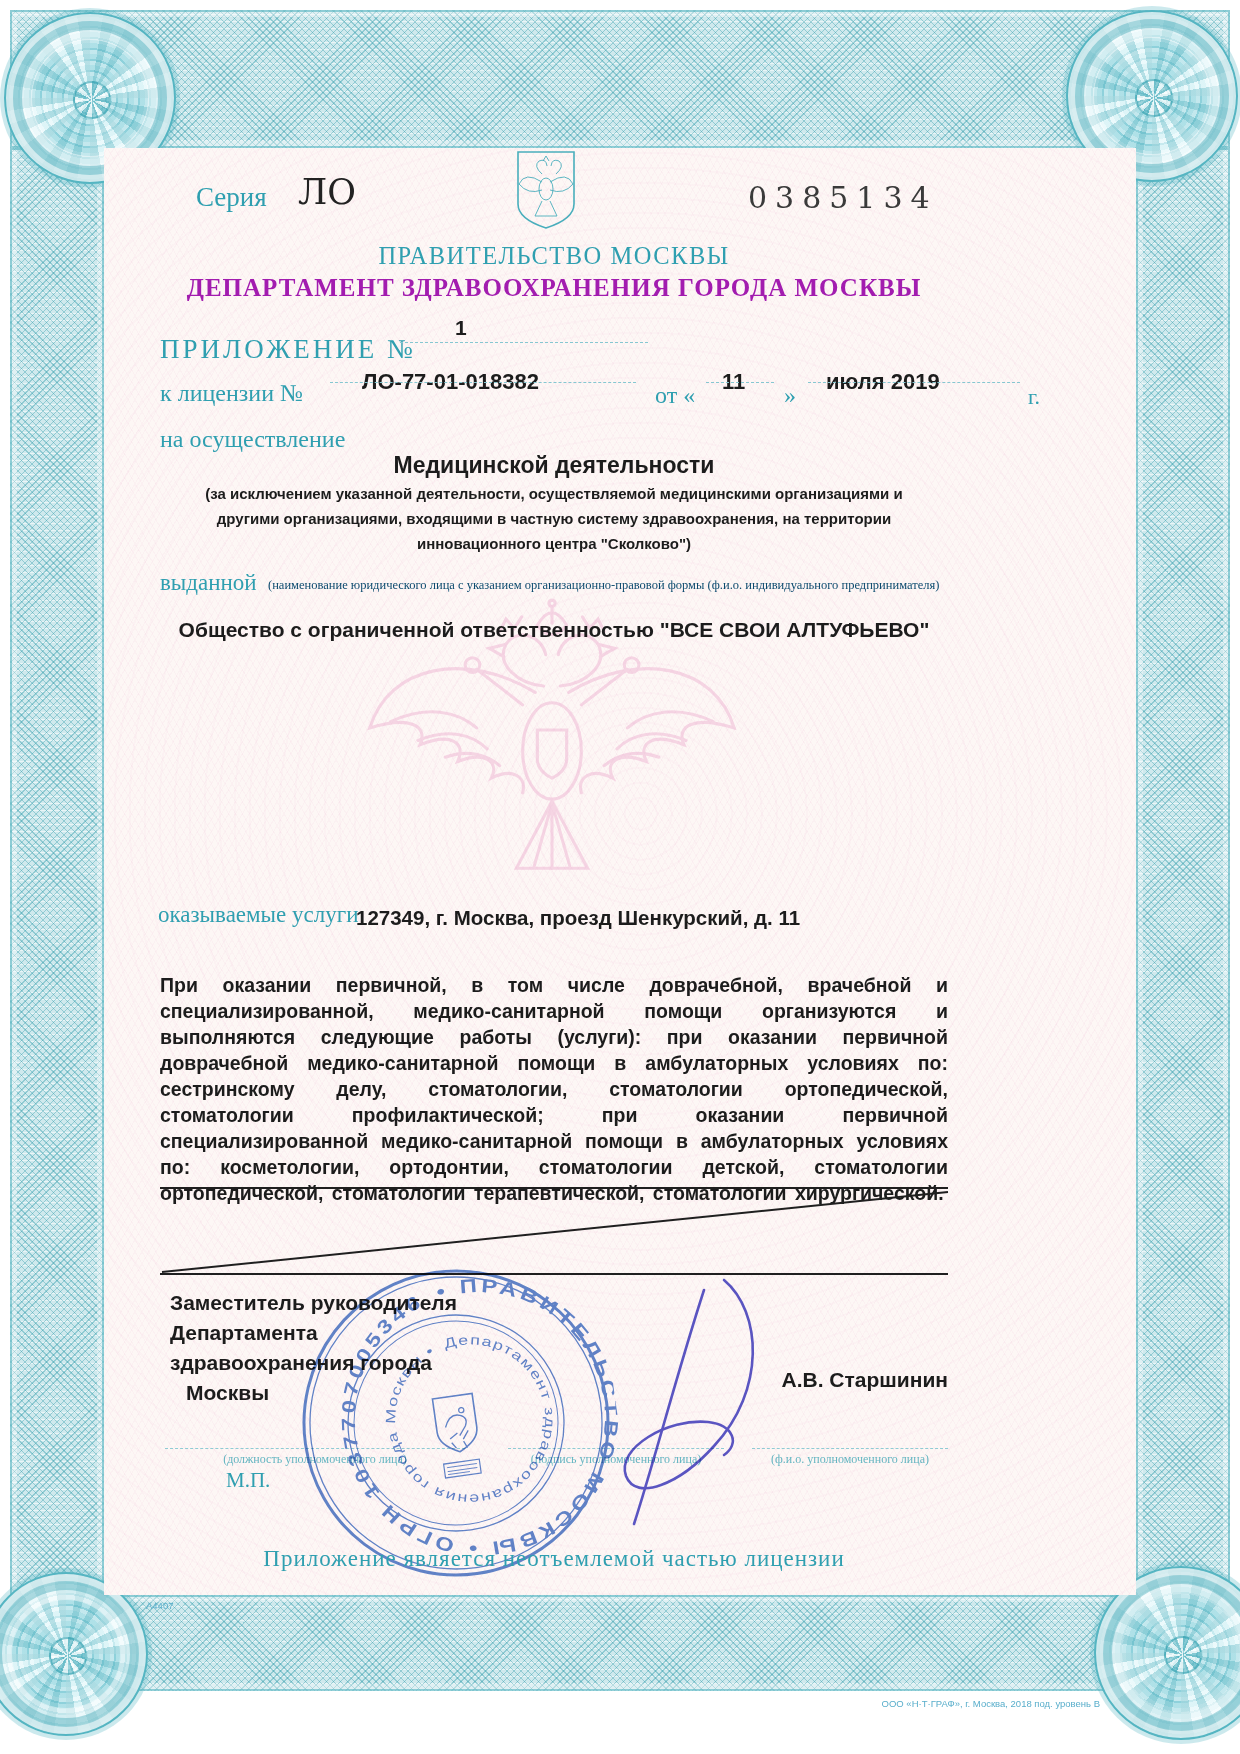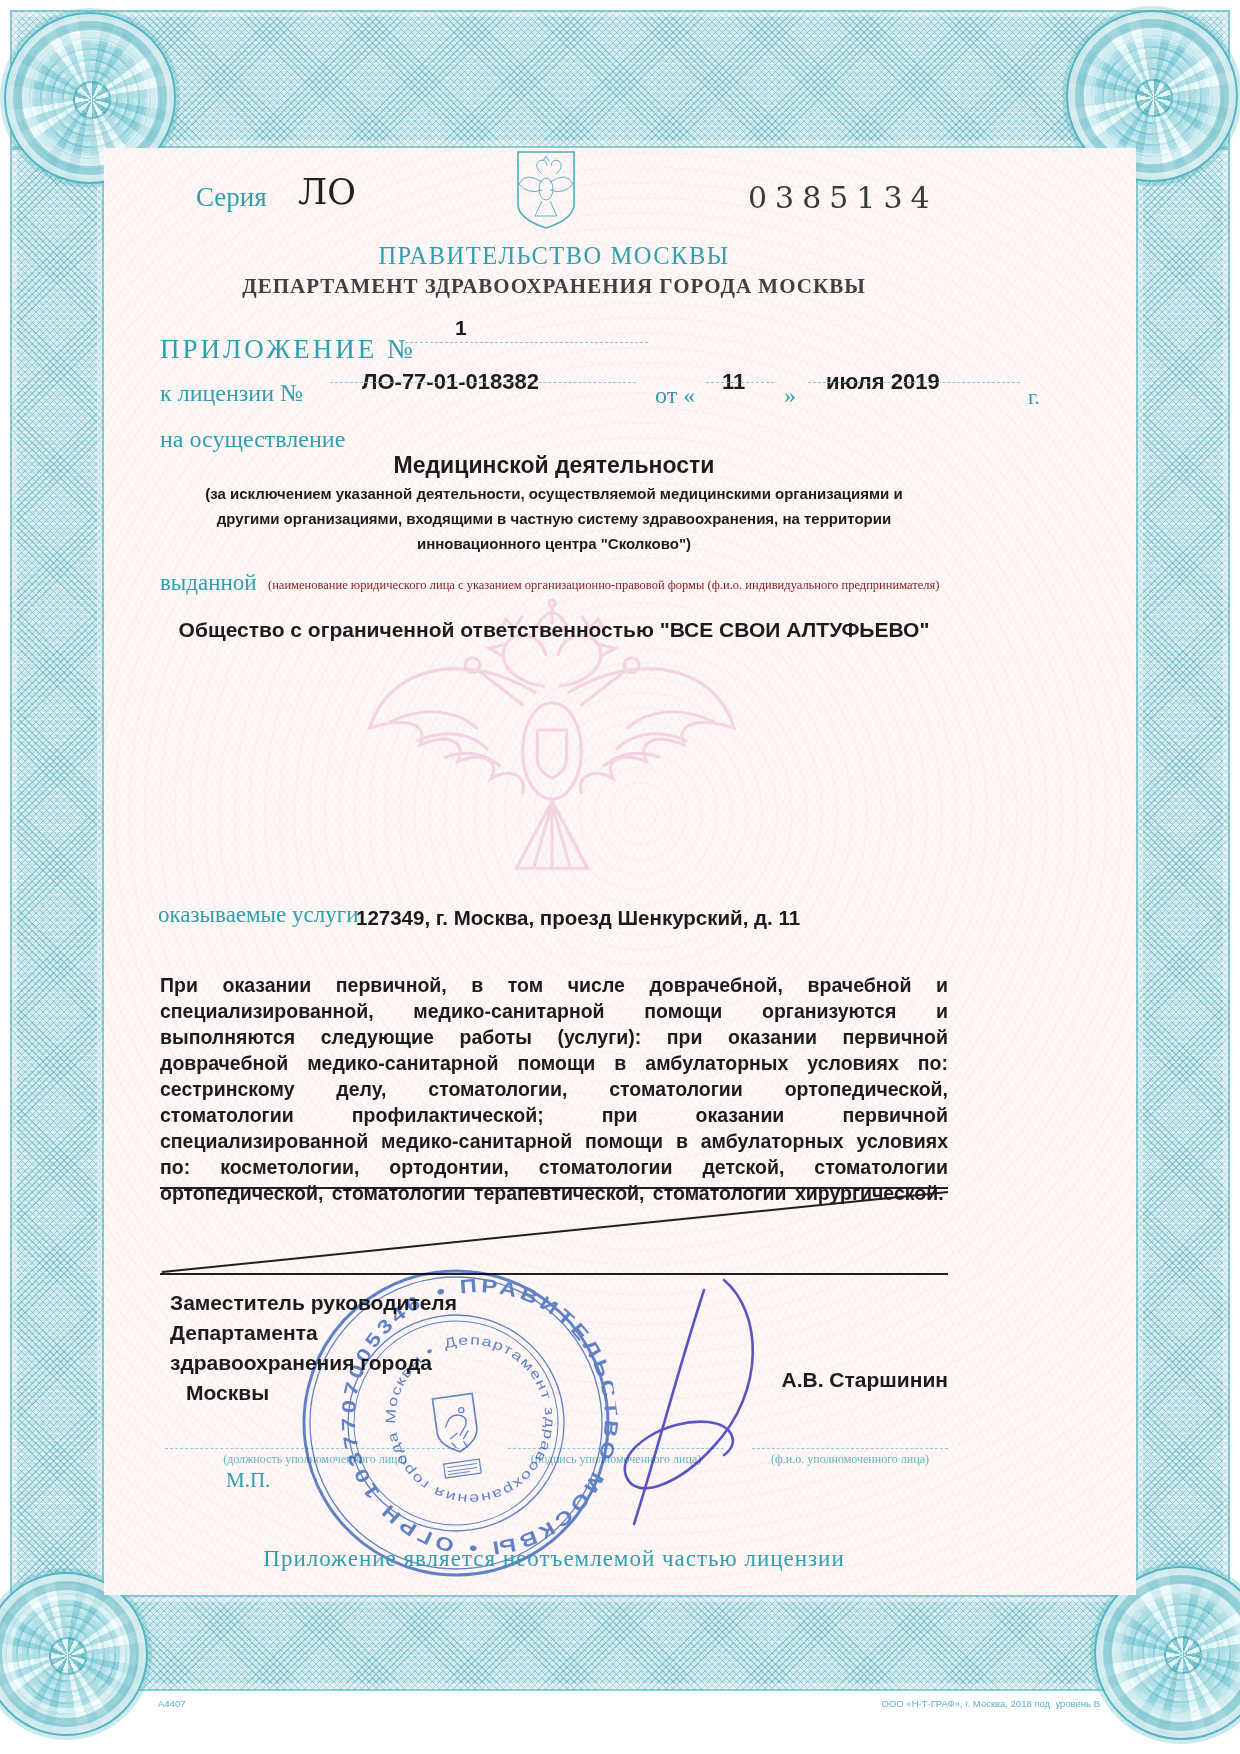--- a/index.html
+++ b/index.html
@@ -43,21 +43,21 @@
   .inner{position:absolute;left:104px;top:148px;width:1032px;height:1447px;
     background-color:#fdf7f5;
     background-image:
       repeating-linear-gradient(60deg, rgba(236,185,210,.10) 0 1px, transparent 1px 6px),
       repeating-linear-gradient(-60deg, rgba(236,185,210,.10) 0 1px, transparent 1px 6px),
       repeating-radial-gradient(circle at 52% 46%, rgba(242,198,220,.10) 0 2px, transparent 2px 15px);}
   .teal-label{position:absolute;color:#2f9fb0;font-family:"Liberation Serif",serif;}
   .black-fill{position:absolute;color:#1c1c1c;font-family:"Liberation Sans",sans-serif;font-weight:bold;}
   .center{text-align:center;}
   .dashline{position:absolute;border-bottom:1.5px dashed #86c7d1;height:0;}
-  .caption{position:absolute;color:#7f1d1d;font-family:"Liberation Serif",serif;font-size:12.5px;}
+  .caption{position:absolute;color:#0c4a6e;font-family:"Liberation Serif",serif;font-size:12.5px;}
   .serial{position:absolute;left:748px;top:180px;font-family:"DejaVu Serif",serif;font-size:30px;
           letter-spacing:8px;color:#3a3a3a;}
   .para{position:absolute;left:160px;top:972px;width:788px;color:#1c1c1c;
         font-family:"Liberation Sans",sans-serif;font-weight:bold;font-size:19.5px;
         line-height:26px;text-align:justify;word-spacing:3px;}
   .sig-caption-line{position:absolute;border-top:1.5px dashed #8fcbd4;}
   .sig-caption-line span{display:block;text-align:center;color:#64b5c1;
         font-family:"Liberation Serif",serif;font-size:12px;padding-top:3px;}
   .fineprint{position:absolute;font-family:"Liberation Sans",sans-serif;font-size:9.5px;color:#59aecb;}
   .stamp-wrap{position:absolute;left:295px;top:1262px;width:322px;height:322px;
@@ -120,21 +120,21 @@
         <path d="M30,53 l-7,15 h22 l-7,-15"></path>
       </g>
     </g>
   </svg>
 
   <div class="teal-label" style="left:196px;top:182px;font-size:27px;">Серия</div>
   <div style="position:absolute;left:298px;top:172px;font-size:35px;color:#222;font-family:'DejaVu Serif',serif;">ЛО</div>
   <div class="serial">0385134</div>
 
   <div class="teal-label center" style="left:160px;width:788px;top:242px;font-size:24.5px;letter-spacing:1.5px;">ПРАВИТЕЛЬСТВО МОСКВЫ</div>
-  <div class="teal-label center" style="left:160px;width:788px;top:274px;font-size:21px;font-weight:bold;letter-spacing:1px;color:#404040;">ДЕПАРТАМЕНТ ЗДРАВООХРАНЕНИЯ ГОРОДА МОСКВЫ</div>
+  <div class="teal-label center" style="left:160px;width:788px;top:274px;font-size:25px;font-weight:bold;letter-spacing:1px;color:#a21caf;">ДЕПАРТАМЕНТ ЗДРАВООХРАНЕНИЯ ГОРОДА МОСКВЫ</div>
 
   <div class="teal-label" style="left:160px;top:334px;font-size:27px;letter-spacing:3px;">ПРИЛОЖЕНИЕ  №</div>
   <div class="black-fill" style="left:455px;top:316px;font-size:21px;">1</div>
   <div class="dashline" style="left:400px;top:342px;width:248px;"></div>
 
   <div class="teal-label" style="left:160px;top:380px;font-size:24px;">к лицензии №</div>
   <div class="black-fill" style="left:362px;top:369px;font-size:22px;">ЛО-77-01-018382</div>
   <div class="dashline" style="left:330px;top:382px;width:306px;"></div>
   <div class="teal-label" style="left:655px;top:382px;font-size:24px;">от «</div>
   <div class="black-fill" style="left:722px;top:369px;font-size:22px;">11</div>
@@ -213,16 +213,16 @@
         <path d="M206,22 C244,54 248,132 196,188 C162,226 118,244 108,218 C98,190 150,160 190,164 C216,167 222,186 206,197"></path>
         <path d="M186,32 C160,112 136,204 116,266"></path>
       </g>
     </svg>
   </div>
 
   <div class="teal-label" style="left:226px;top:1468px;font-size:21px;">М.П.</div>
 
   <div class="teal-label center" style="left:160px;width:788px;top:1546px;font-size:23px;letter-spacing:1px;">Приложение является неотъемлемой частью лицензии</div>
 
-  <div class="fineprint" style="left:146px;top:1698px;margin-left:12px;">А4407</div>
+  <div class="fineprint" style="left:146px;top:1600px;">А4407</div>
   <div class="fineprint" style="left:700px;width:400px;top:1698px;text-align:right;">ООО «Н·Т·ГРАФ», г. Москва, 2018 под. уровень В</div>
 
 </div>
 
 </body></html>

